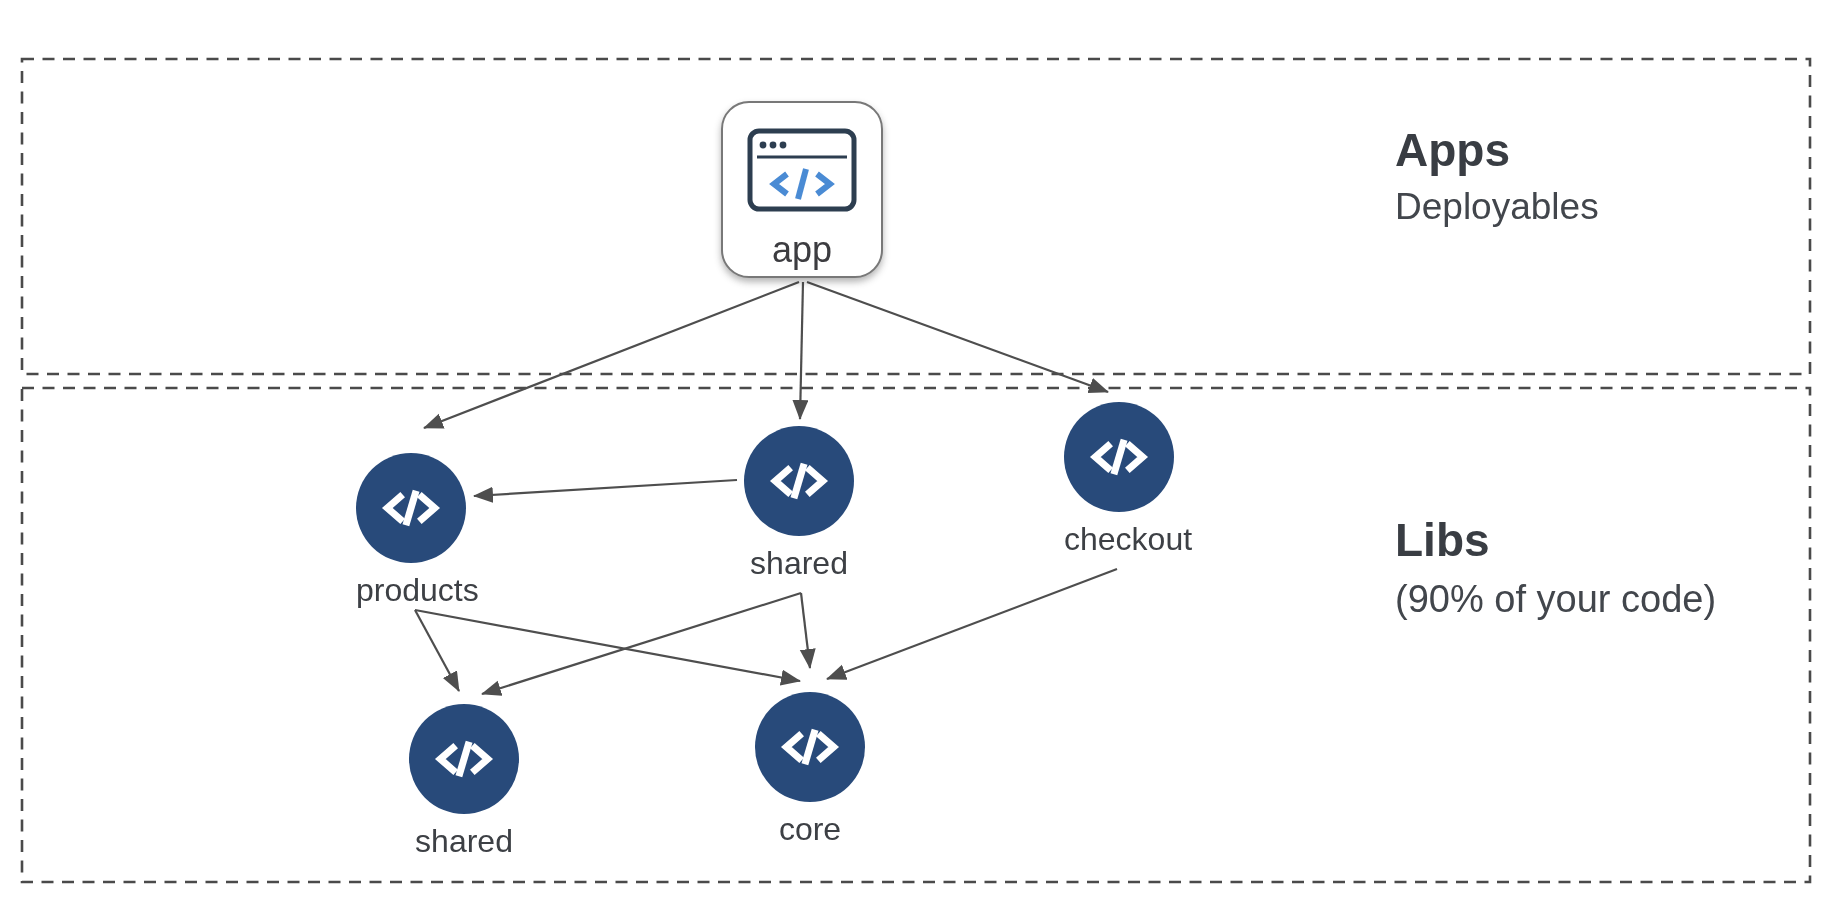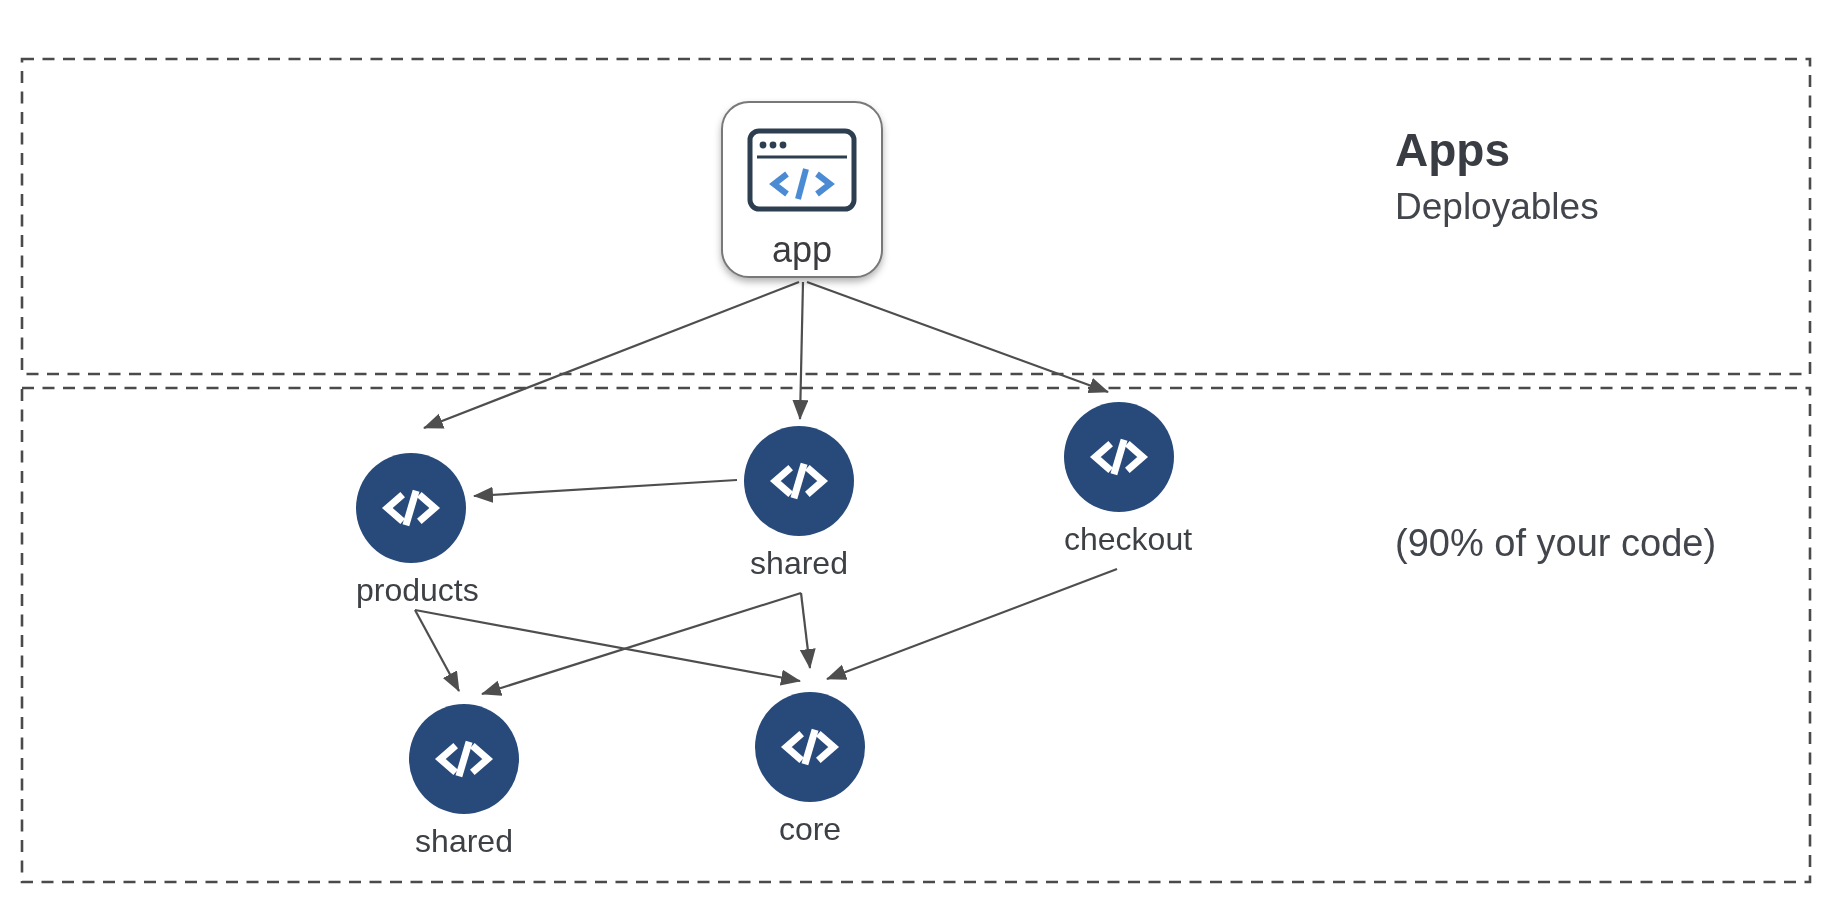--- a/index.html
+++ b/index.html
@@ -113,20 +113,21 @@
       <line x1="1117" y1="569" x2="827" y2="679" marker-end="url(#arrow)"></line>
     </g>
   </svg>
 
   <div class="section-label apps">
     <div class="section-title">Apps</div>
     <div class="section-subtitle">Deployables</div>
   </div>
 
   <div class="section-label libs">
+    <div class="section-title">Libs</div>
     <div class="section-subtitle">(90% of your code)</div>
   </div>
 
   <div class="app-tile">
     <svg class="browser-icon" width="110" height="84" viewBox="0 0 110 84" xmlns="http://www.w3.org/2000/svg">
       <rect x="3" y="3" width="104" height="78" rx="9" fill="#ffffff" stroke="#2d3e50" stroke-width="5"></rect>
       <circle cx="16" cy="17" r="3.4" fill="#2d3e50"></circle>
       <circle cx="26" cy="17" r="3.4" fill="#2d3e50"></circle>
       <circle cx="36" cy="17" r="3.4" fill="#2d3e50"></circle>
       <line x1="10" y1="29" x2="100" y2="29" stroke="#2d3e50" stroke-width="3"></line>

